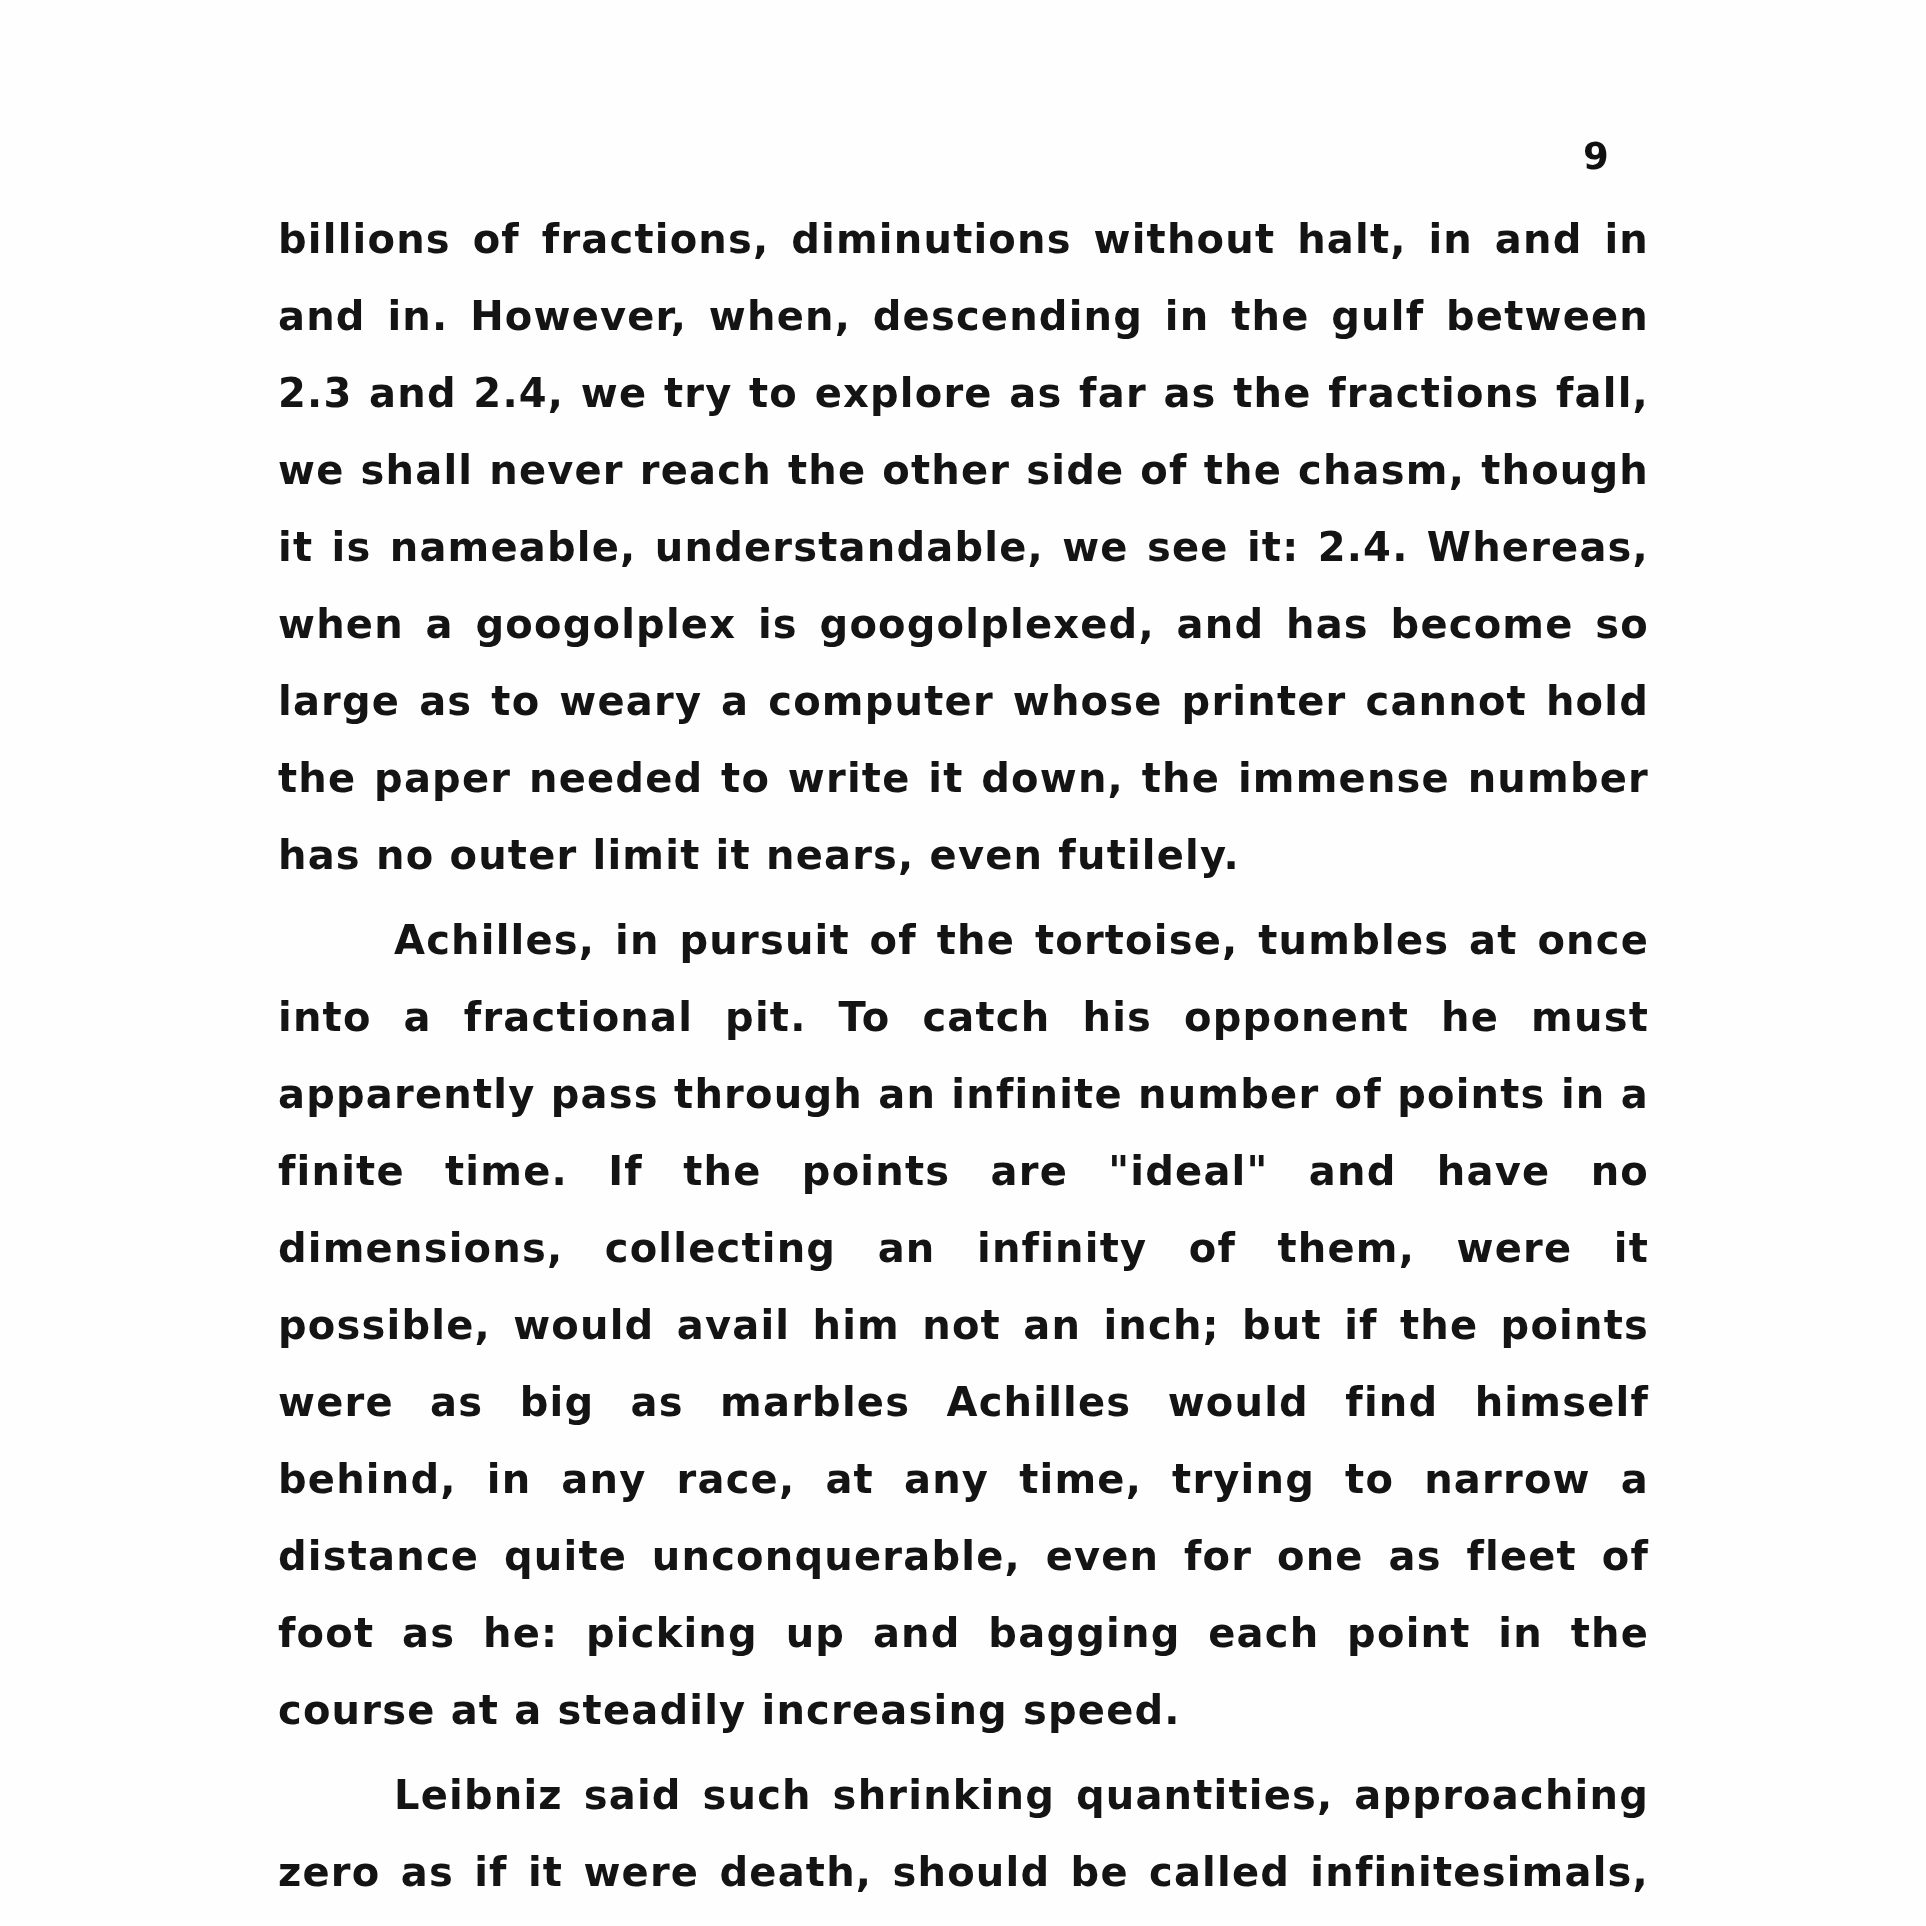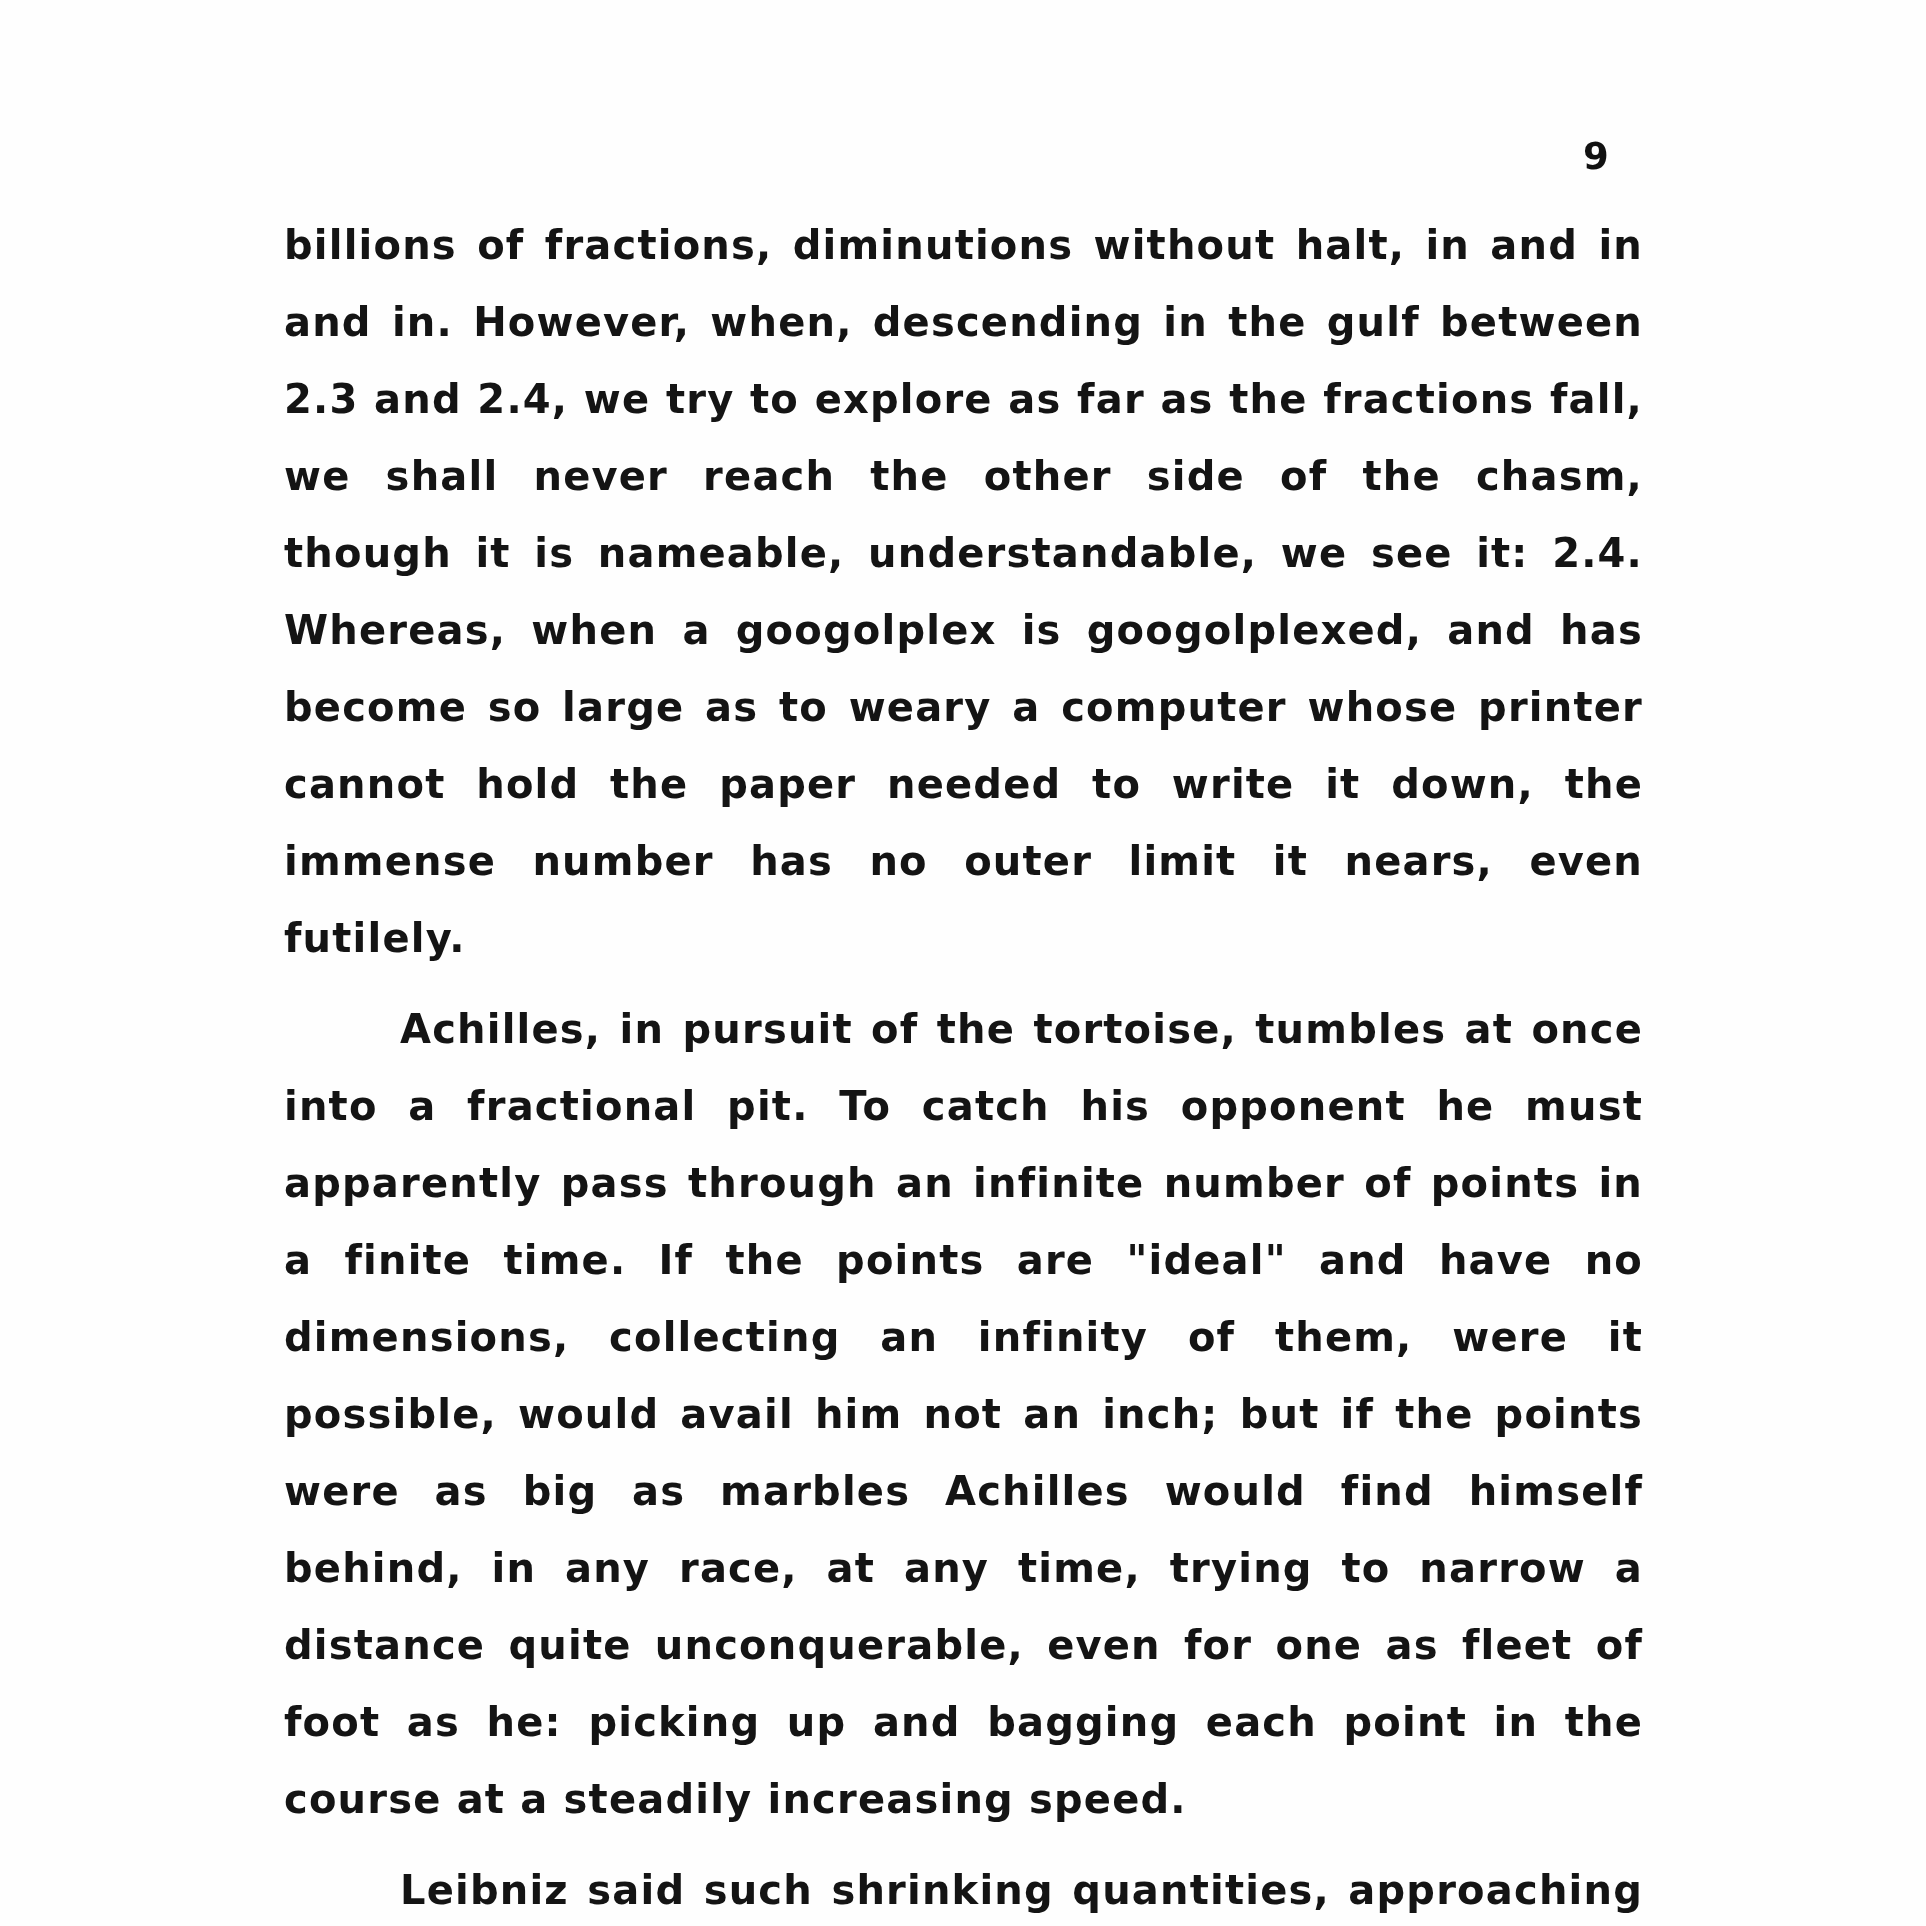--- a/index.html
+++ b/index.html
@@ -1,20 +1,20 @@
 <!DOCTYPE html>
 <html style="font-size:6.2px"><head>
 <meta charset="utf-8">
 <style>
   html, body { margin:0; padding:0; background:#ffffff; }
   body { width:1951px; height:2690px; position:relative; overflow:hidden; }
   .page { position:absolute; left:0; top:0; width:1951px; height:2690px; background:#fefefe; }
   .page-number { position:absolute; left:1583px; top:135px; font-family:"DejaVu Sans", sans-serif; font-weight:bold; font-size:37px; color:#111; }
   .body-text { position:absolute; left:270px; top:193px; width:1387px; font-family:"DejaVu Sans", sans-serif; font-weight:bold; font-size:40px; color:#141414; line-height:77px; letter-spacing:1.2px; }
-  .para { margin:14px; text-align:justify; }
+  .para { margin:8px; text-align:justify; }
   .indent { text-indent:116px; }
 </style>
 </head>
 <body>
 
 <div class="page">
   <div class="page-number">9</div>
 
   <div class="body-text">
     <p class="para">billions of fractions, diminutions without halt, in and in and in. However, when, descending in the gulf between 2.3 and 2.4, we try to explore as far as the fractions fall, we shall never reach the other side of the chasm, though it is nameable, understandable, we see it: 2.4. Whereas, when a googolplex is googolplexed, and has become so large as to weary a computer whose printer cannot hold the paper needed to write it down, the immense number has no outer limit it nears, even futilely.</p>

